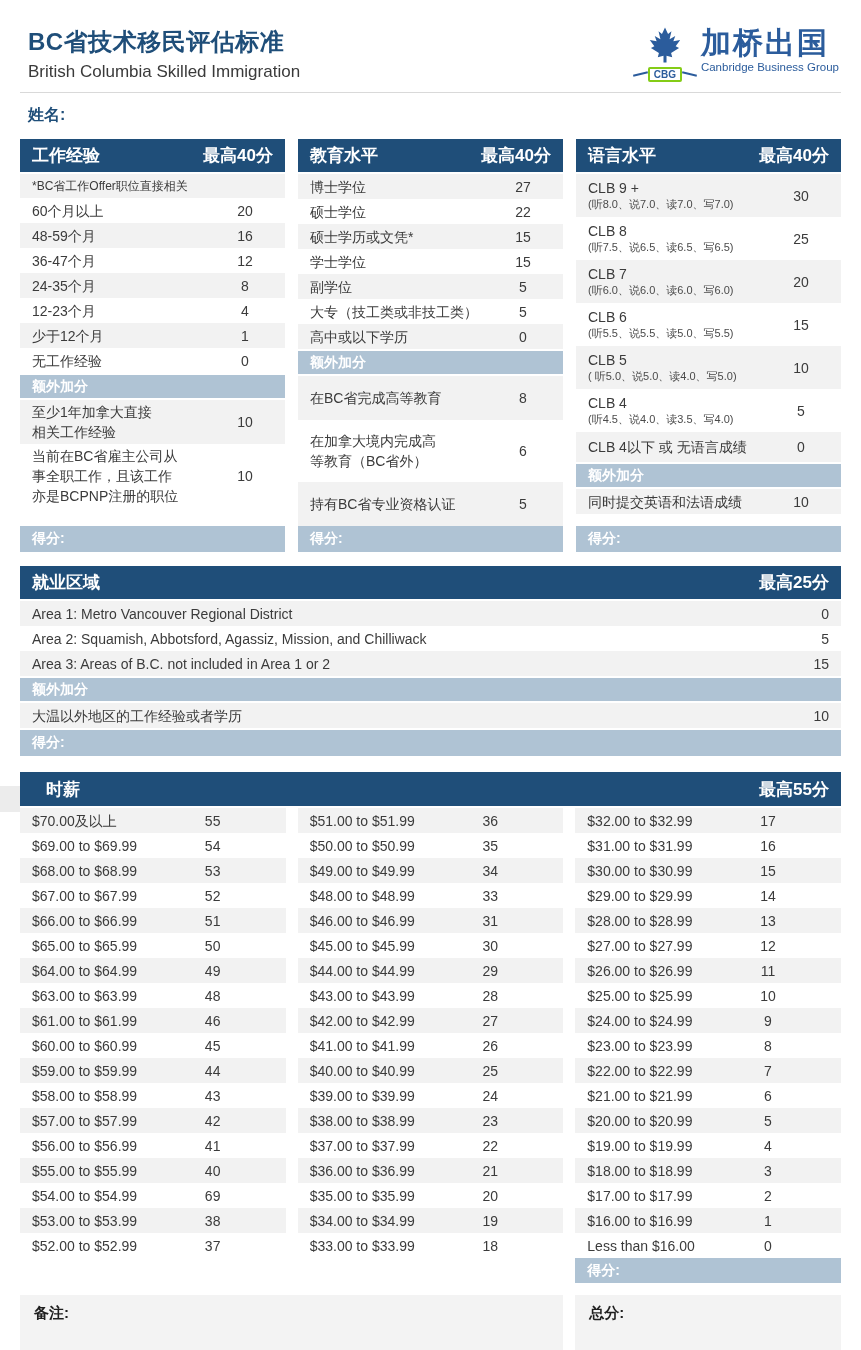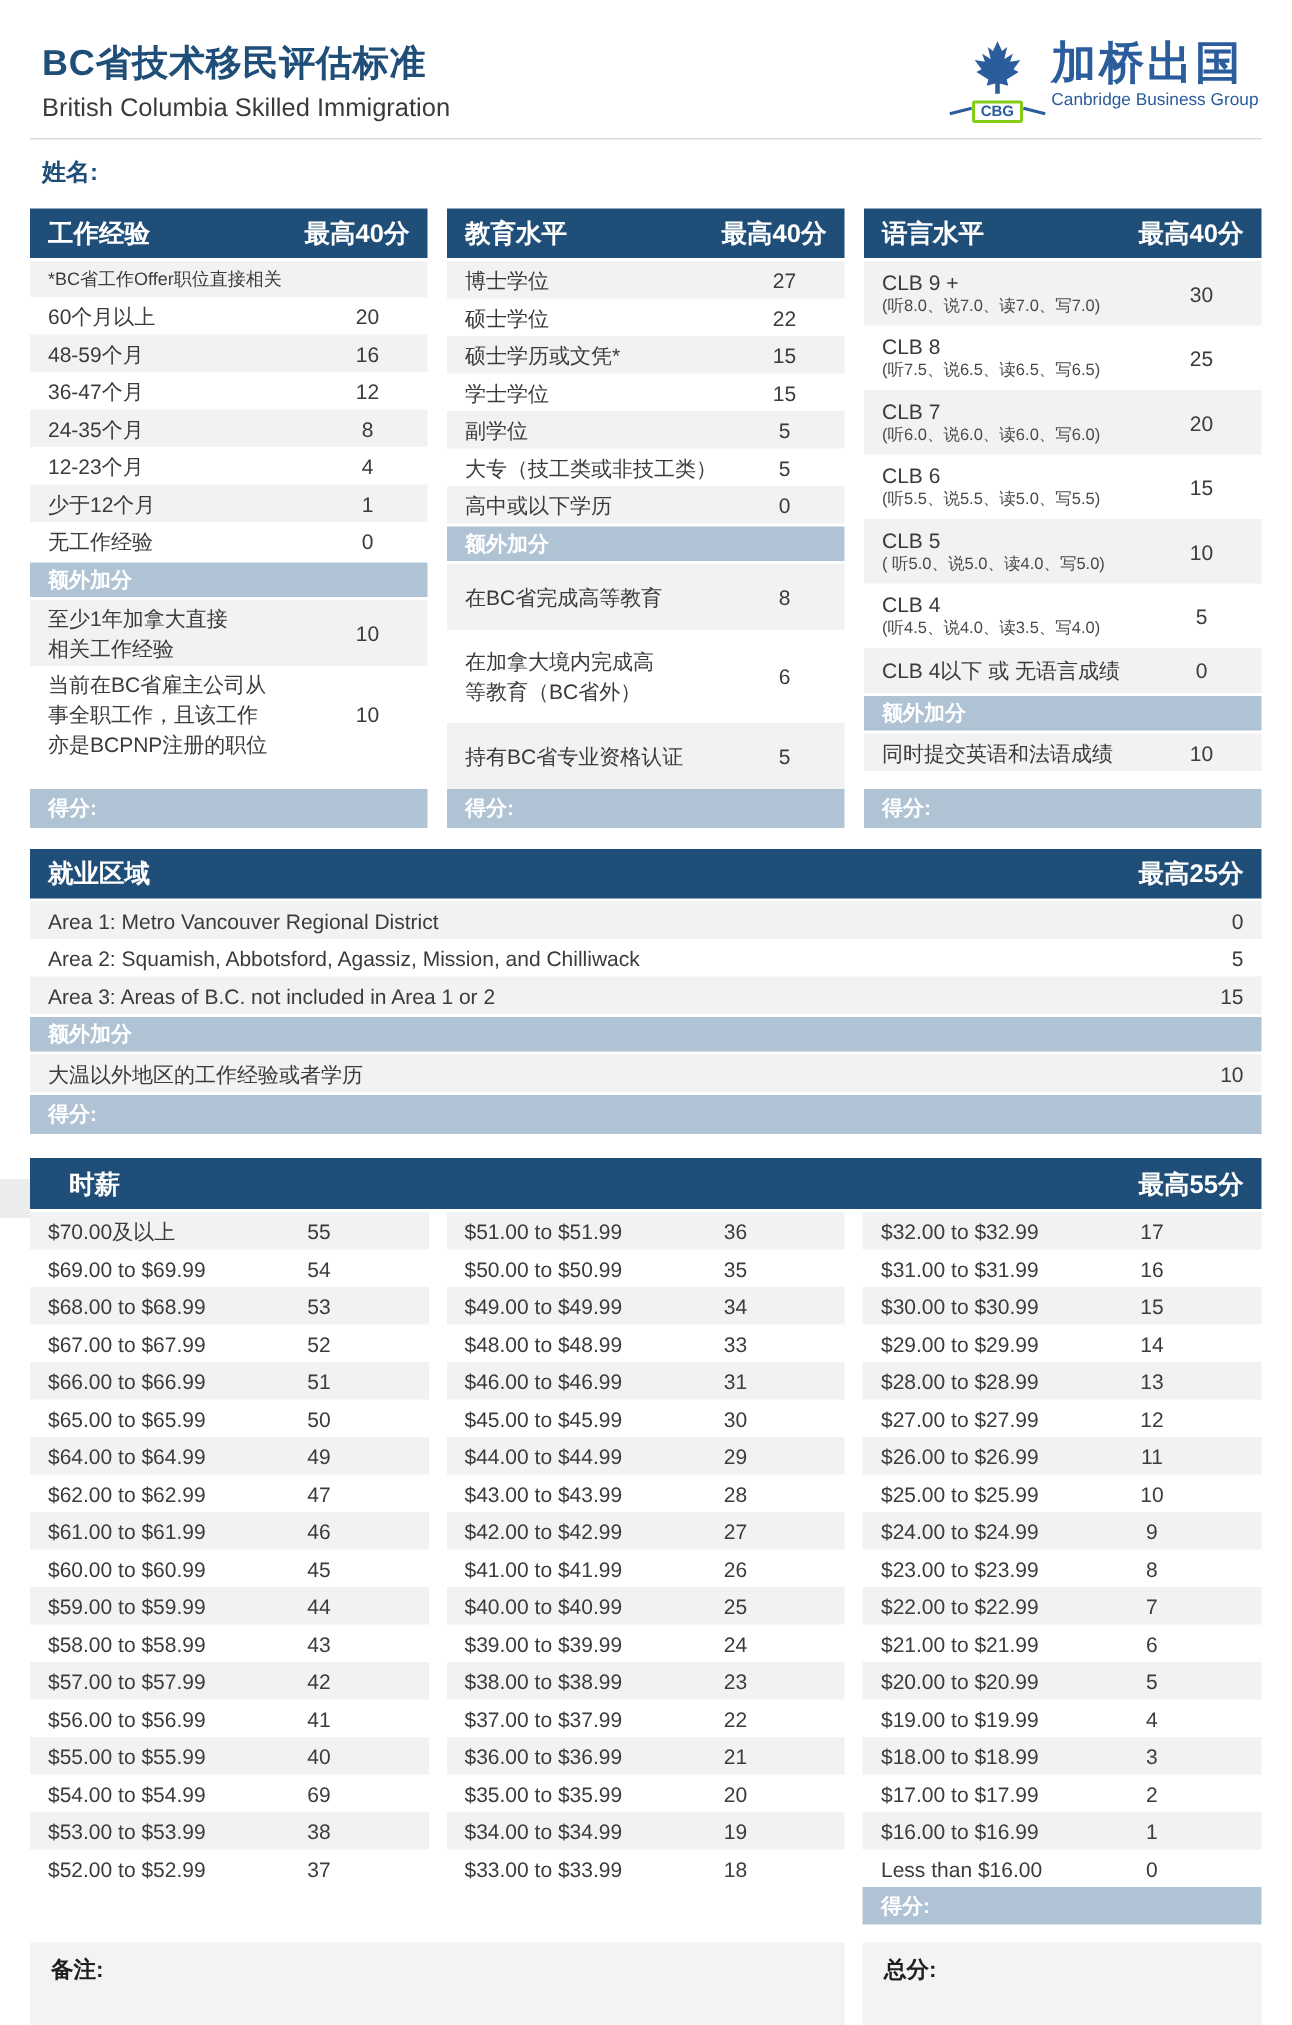--- a/index.html
+++ b/index.html
@@ -325,22 +325,22 @@
             </div>
             <div class="row">
               <span class="lbl">$65.00 to $65.99</span>
               <span class="val">50</span>
             </div>
             <div class="row">
               <span class="lbl">$64.00 to $64.99</span>
               <span class="val">49</span>
             </div>
             <div class="row">
-              <span class="lbl">$62.00 to $62.99</span>
-              <span class="val">47</span>
+              <span class="lbl">$63.00 to $63.99</span>
+              <span class="val">48</span>
             </div>
             <div class="row">
               <span class="lbl">$61.00 to $61.99</span>
               <span class="val">46</span>
             </div>
             <div class="row">
               <span class="lbl">$60.00 to $60.99</span>
               <span class="val">45</span>
             </div>
             <div class="row">

